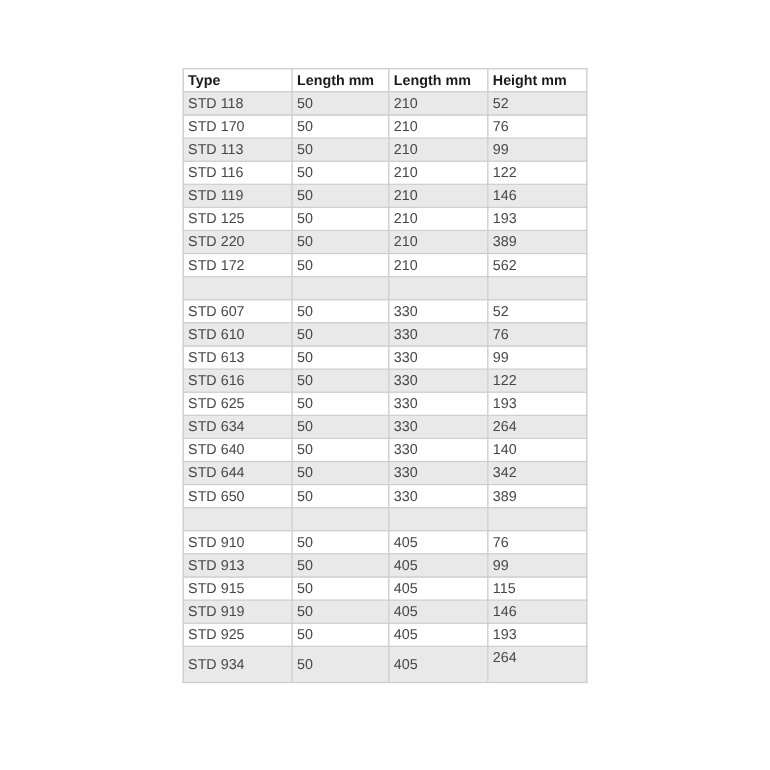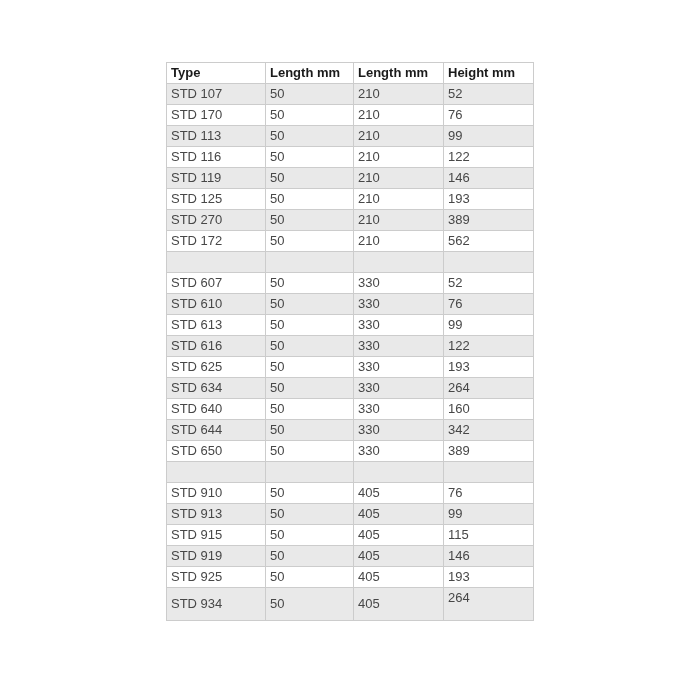--- a/index.html
+++ b/index.html
@@ -75,21 +75,21 @@
     <thead>
       <tr>
         <th>Type</th>
         <th>Length mm</th>
         <th>Length mm</th>
         <th>Height mm</th>
       </tr>
     </thead>
     <tbody id="table-body">
         <tr>
-          <td>STD 107</td>
+          <td>STD 118</td>
           <td>50</td>
           <td>210</td>
           <td>52</td>
         </tr>
         <tr>
           <td>STD 170</td>
           <td>50</td>
           <td>210</td>
           <td>76</td>
         </tr>
@@ -111,21 +111,21 @@
           <td>210</td>
           <td>146</td>
         </tr>
         <tr>
           <td>STD 125</td>
           <td>50</td>
           <td>210</td>
           <td>193</td>
         </tr>
         <tr>
-          <td>STD 270</td>
+          <td>STD 220</td>
           <td>50</td>
           <td>210</td>
           <td>389</td>
         </tr>
         <tr>
           <td>STD 172</td>
           <td>50</td>
           <td>210</td>
           <td>562</td>
         </tr>
@@ -168,21 +168,21 @@
         <tr>
           <td>STD 634</td>
           <td>50</td>
           <td>330</td>
           <td>264</td>
         </tr>
         <tr>
           <td>STD 640</td>
           <td>50</td>
           <td>330</td>
-          <td>160</td>
+          <td>140</td>
         </tr>
         <tr>
           <td>STD 644</td>
           <td>50</td>
           <td>330</td>
           <td>342</td>
         </tr>
         <tr>
           <td>STD 650</td>
           <td>50</td>

